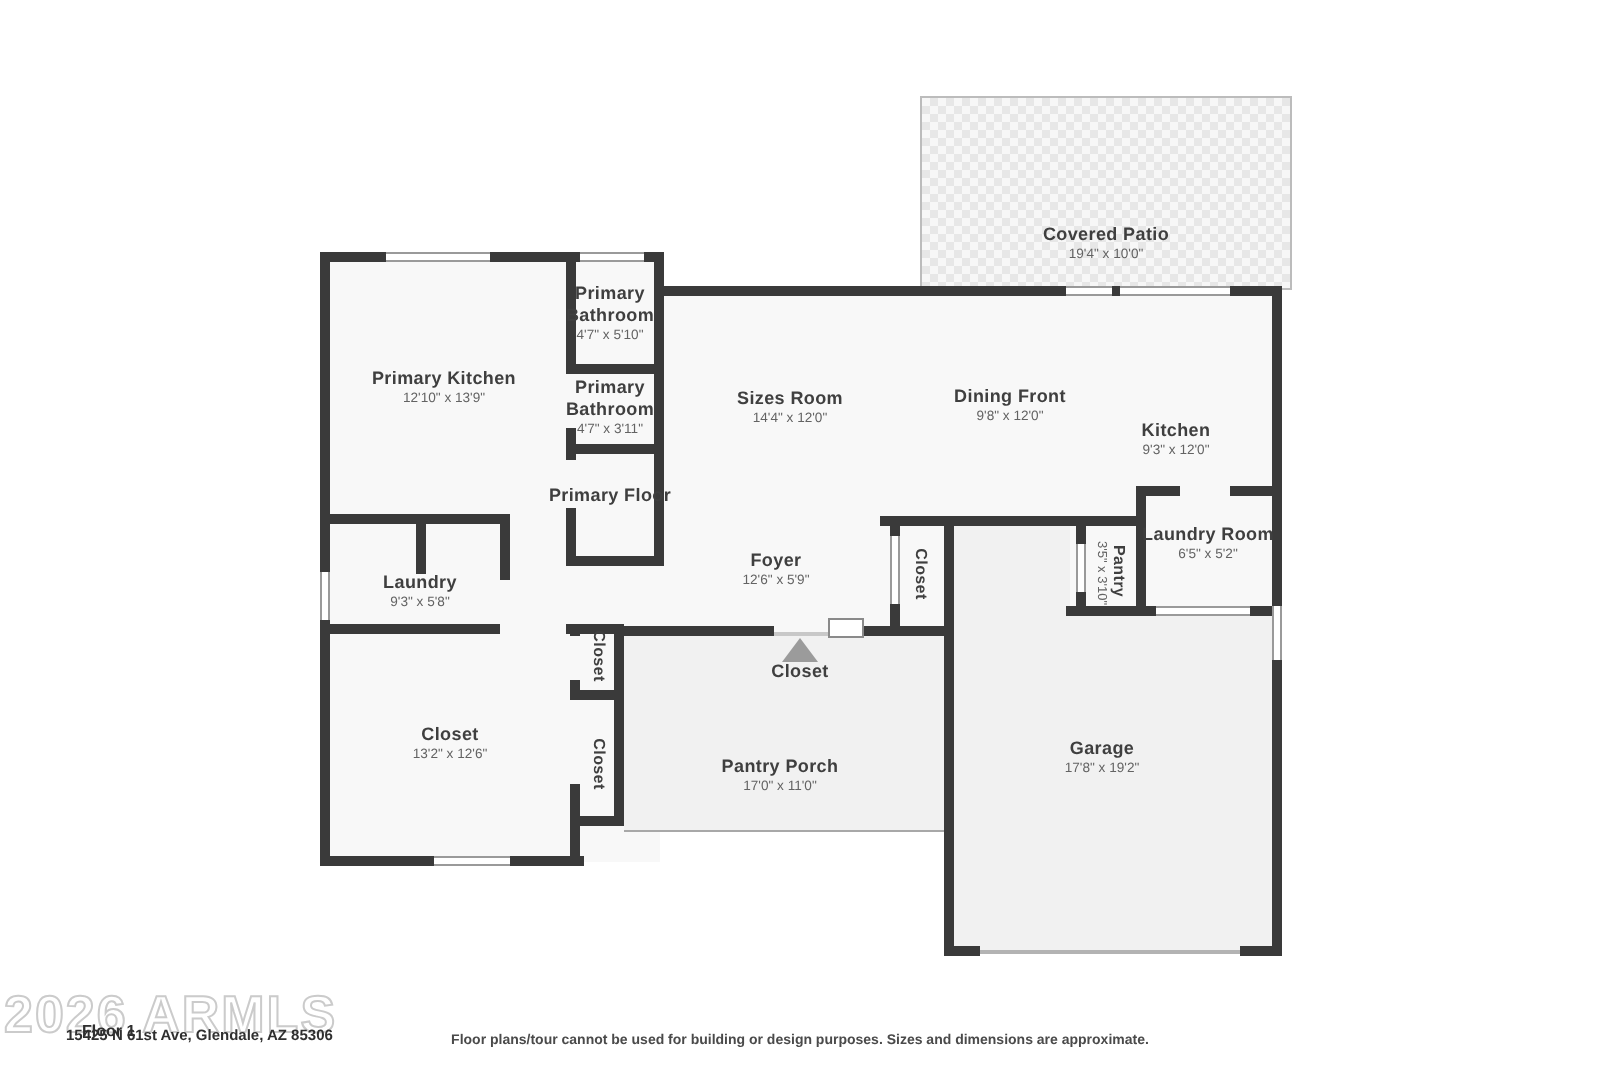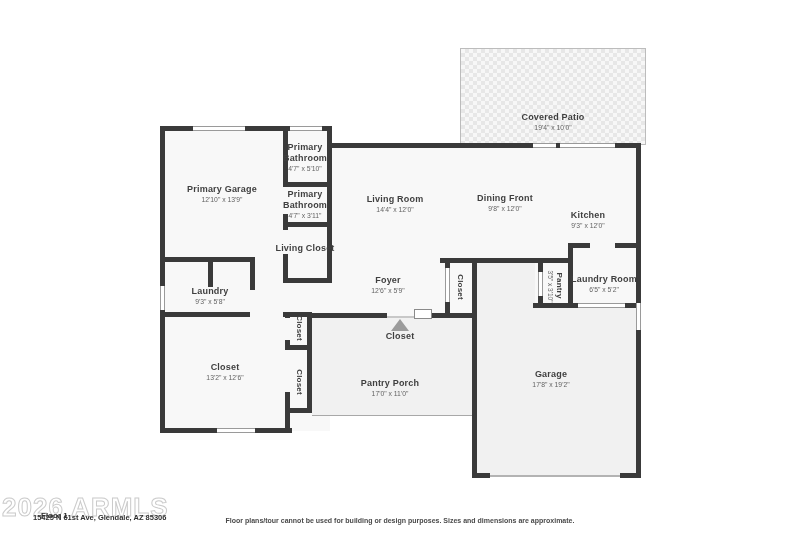--- a/index.html
+++ b/index.html
@@ -117,47 +117,47 @@
   <div class="win-v" style="left:636px;top:303px;height:27px;"></div>
   <div class="thinline" style="left:490px;top:475px;width:130px;height:2px;"></div>
   <div class="thinline" style="left:387px;top:316px;width:27px;height:2px;background:#c8c8c8;"></div>
   <div class="door-leaf" style="left:414px;top:309px;width:18px;height:10px;"></div>
 
   <div class="lbl" style="left:553px;top:106px;margin-top:16px;">
     <span class="rname">Covered Patio</span>
     <span class="rdim">19'4" x 10'0"</span>
   </div>
   <div class="lbl" style="left:222px;top:194px;">
-    <span class="rname">Primary Garage</span>
+    <span class="rname">Primary Kitchen</span>
     <span class="rdim">12'10" x 13'9"</span>
   </div>
   <div class="lbl two-line" style="left:305px;top:157px;">
     <span class="rname">Primary Bathroom</span>
     <span class="rdim">4'7" x 5'10"</span>
   </div>
   <div class="lbl two-line" style="left:305px;top:204px;">
     <span class="rname">Primary Bathroom</span>
     <span class="rdim">4'7" x 3'11"</span>
   </div>
   <div class="lbl two-line" style="left:305px;top:248px;">
-    <span class="rname">Living Closet</span>
+    <span class="rname">Primary Floor</span>
   </div>
   <div class="lbl" style="left:395px;top:204px;">
-    <span class="rname">Living Room</span>
+    <span class="rname">Sizes Room</span>
     <span class="rdim">14'4" x 12'0"</span>
   </div>
   <div class="lbl" style="left:505px;top:203px;">
     <span class="rname">Dining Front</span>
     <span class="rdim">9'8" x 12'0"</span>
   </div>
   <div class="lbl" style="left:588px;top:220px;">
     <span class="rname">Kitchen</span>
     <span class="rdim">9'3" x 12'0"</span>
   </div>
-  <div class="lbl" style="left:604px;top:272px;margin-top:12px;">
+  <div class="lbl" style="left:604px;top:272px;">
     <span class="rname">Laundry Room</span>
     <span class="rdim">6'5" x 5'2"</span>
   </div>
   <div class="vlbl" style="left:555px;top:286px;">
     <span class="rname">Pantry</span>
     <span class="rdim">3'5" x 3'10"</span>
   </div>
   <div class="lbl" style="left:388px;top:285px;">
     <span class="rname">Foyer</span>
     <span class="rdim">12'6" x 5'9"</span>

